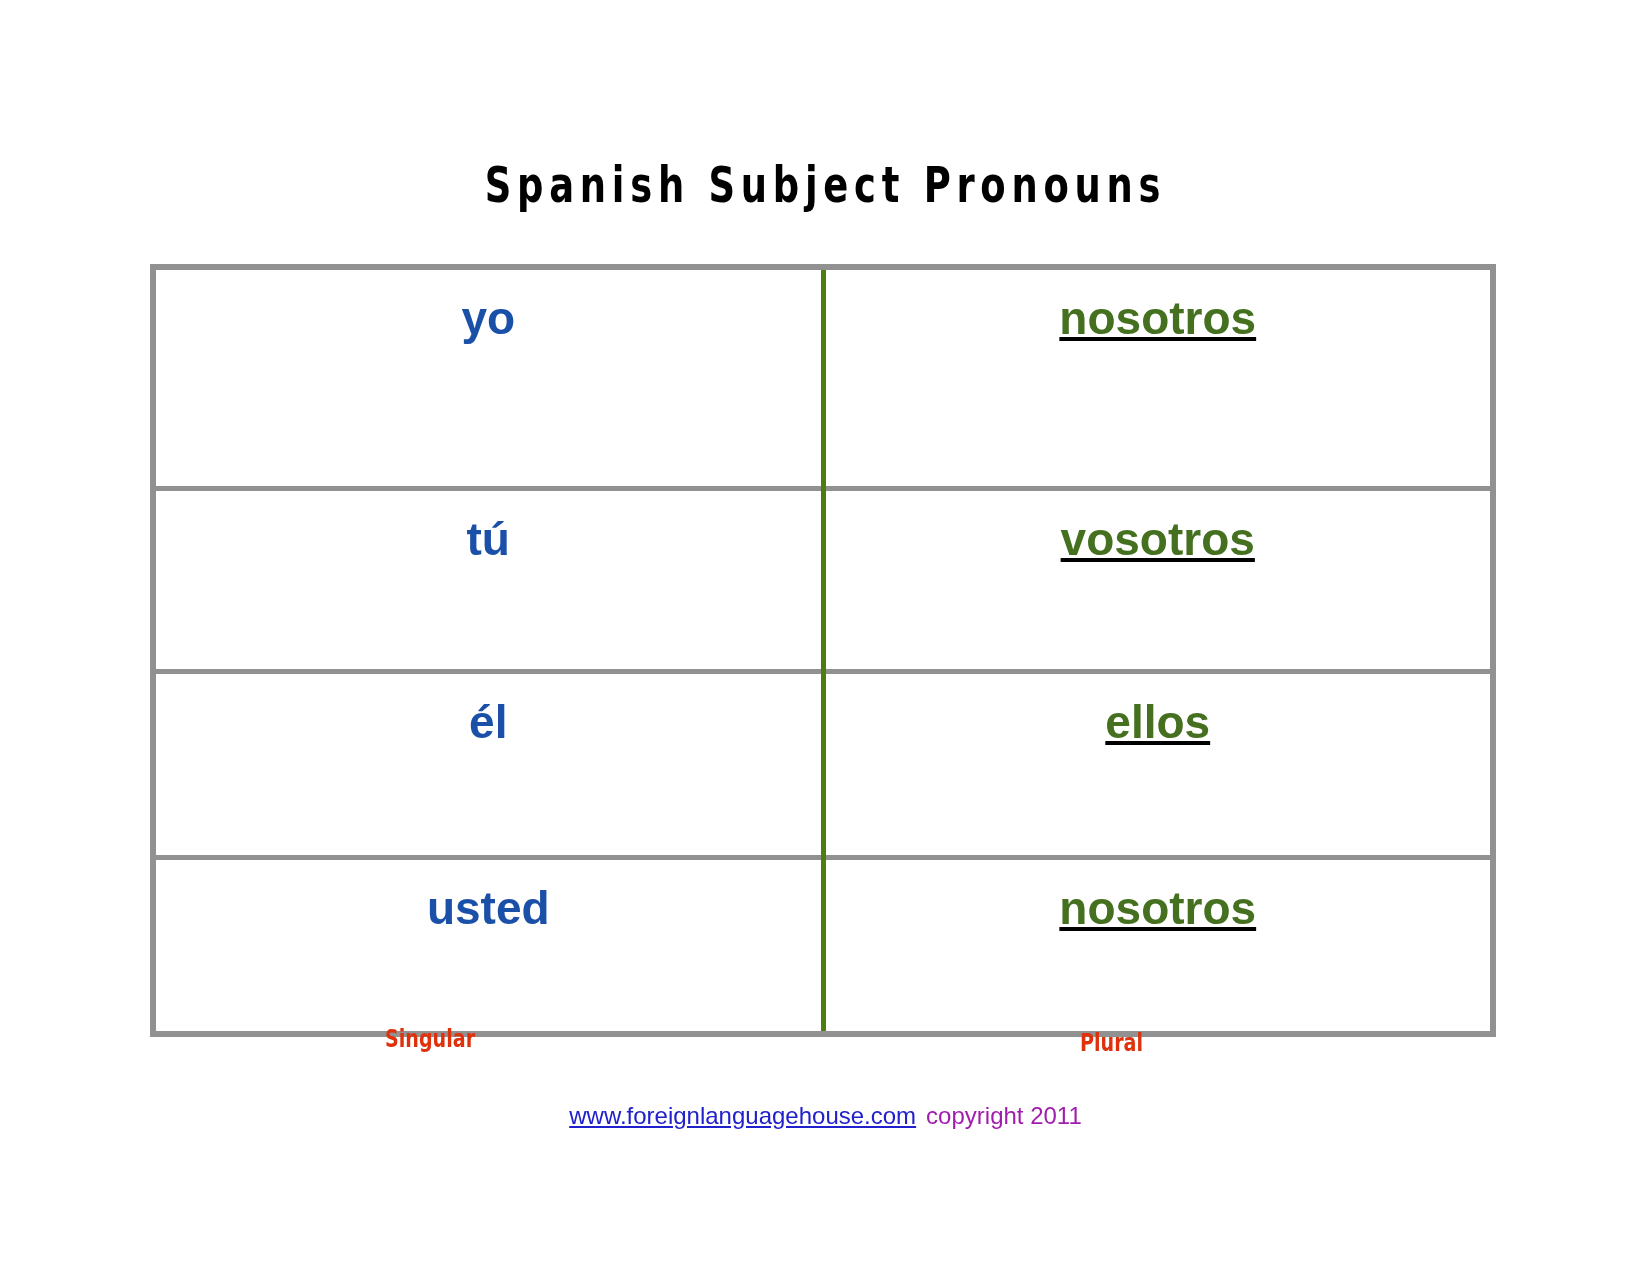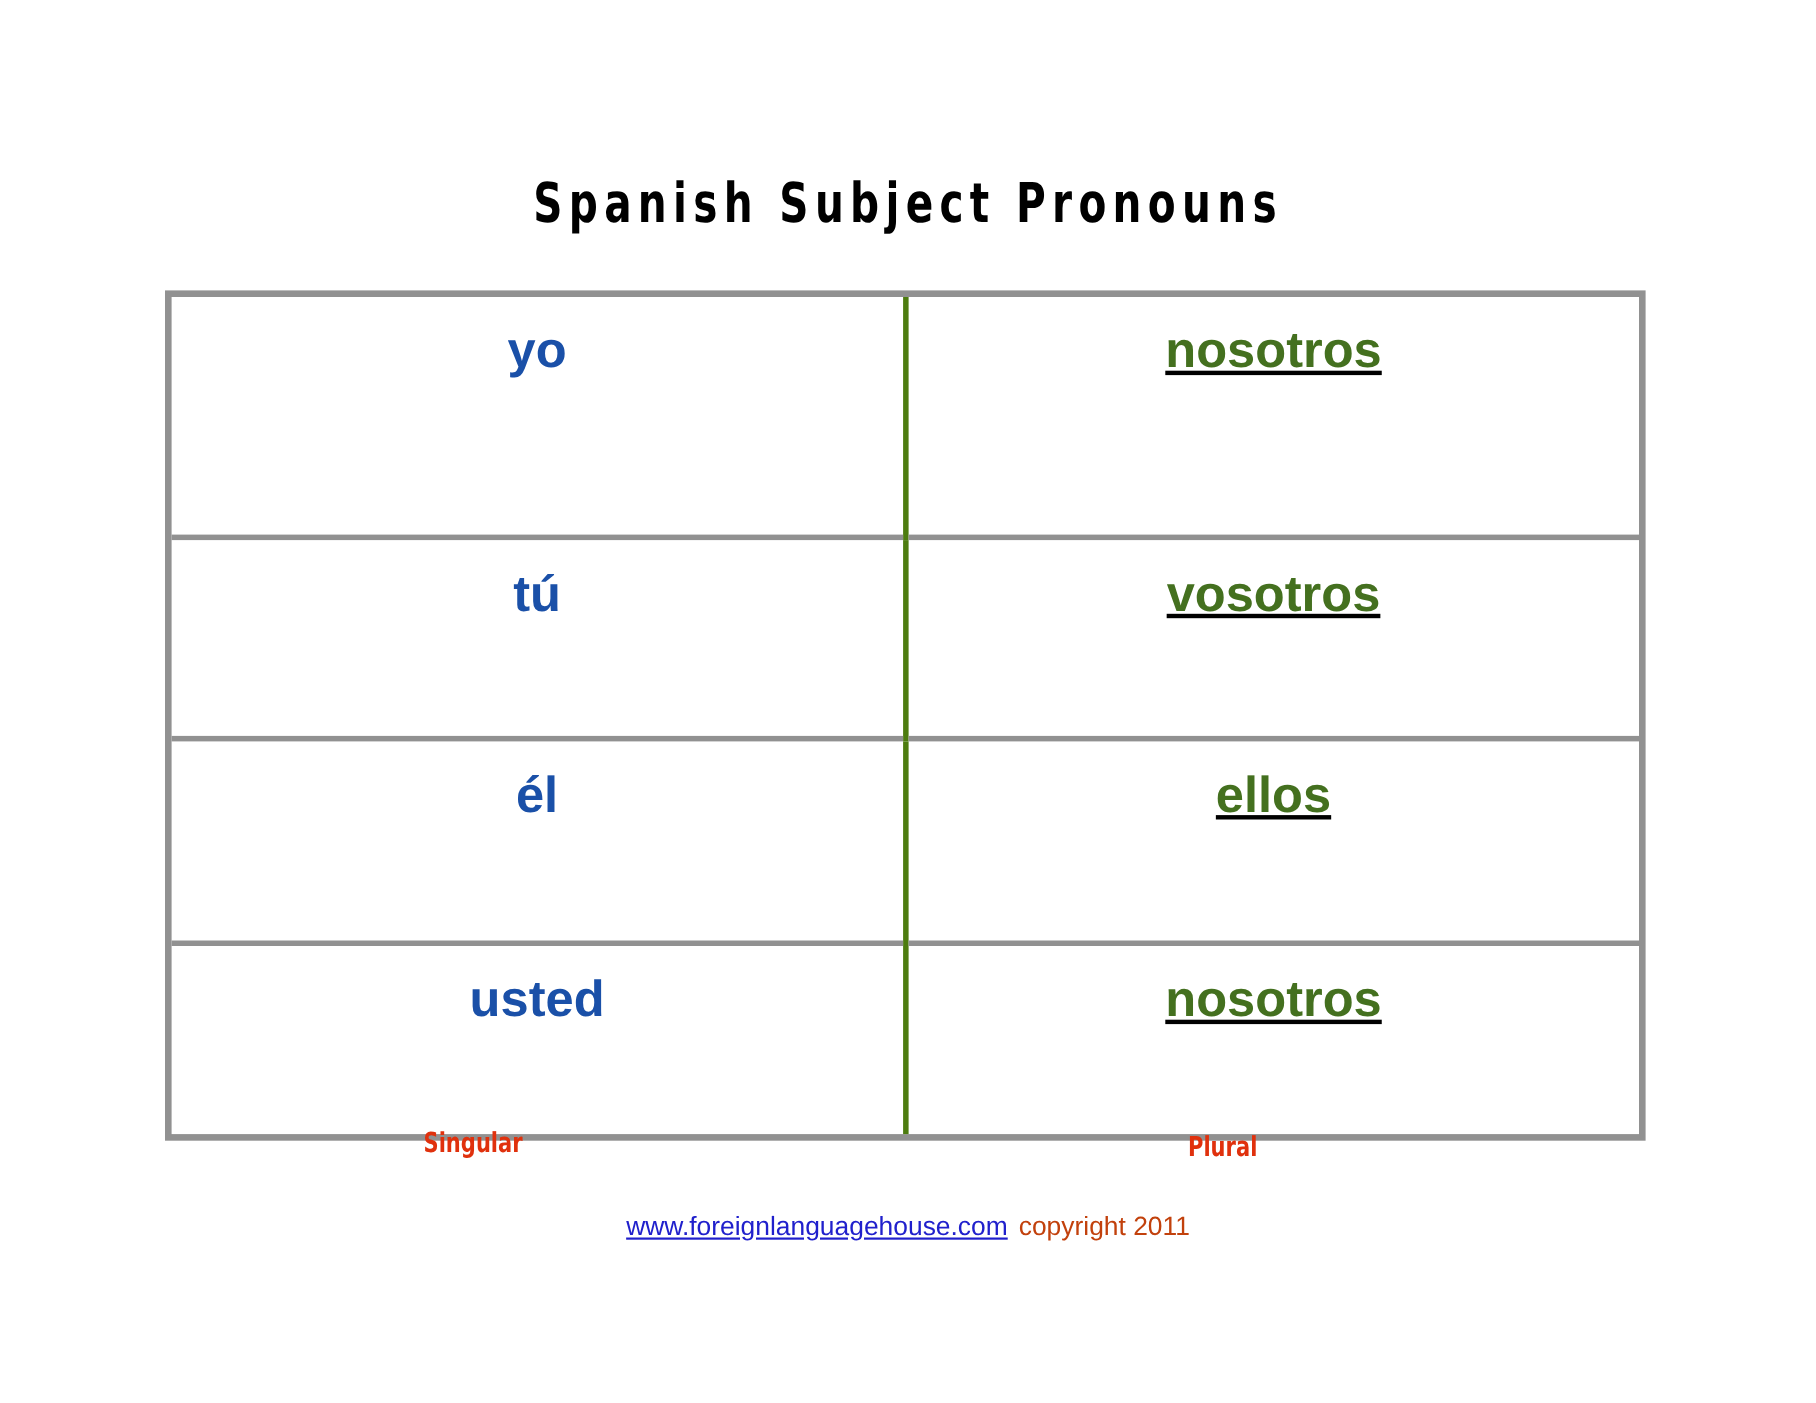--- a/index.html
+++ b/index.html
@@ -122,21 +122,21 @@
     font-family: "Liberation Sans", sans-serif;
     font-size: 24px;
     color: #000000;
     white-space: nowrap;
   }
   .credit .site-link {
     color: #2020cc;
     text-decoration: underline;
   }
   .credit .copy-text {
-    color: #c2410c;
+    color: #a21caf;
     margin-left: 10px;
     margin-top: 24px;
   }
 </style>
 </head>
 <body>
 
 <div class="sheet">
 
   <h1 class="title">Spanish Subject Pronouns</h1>

